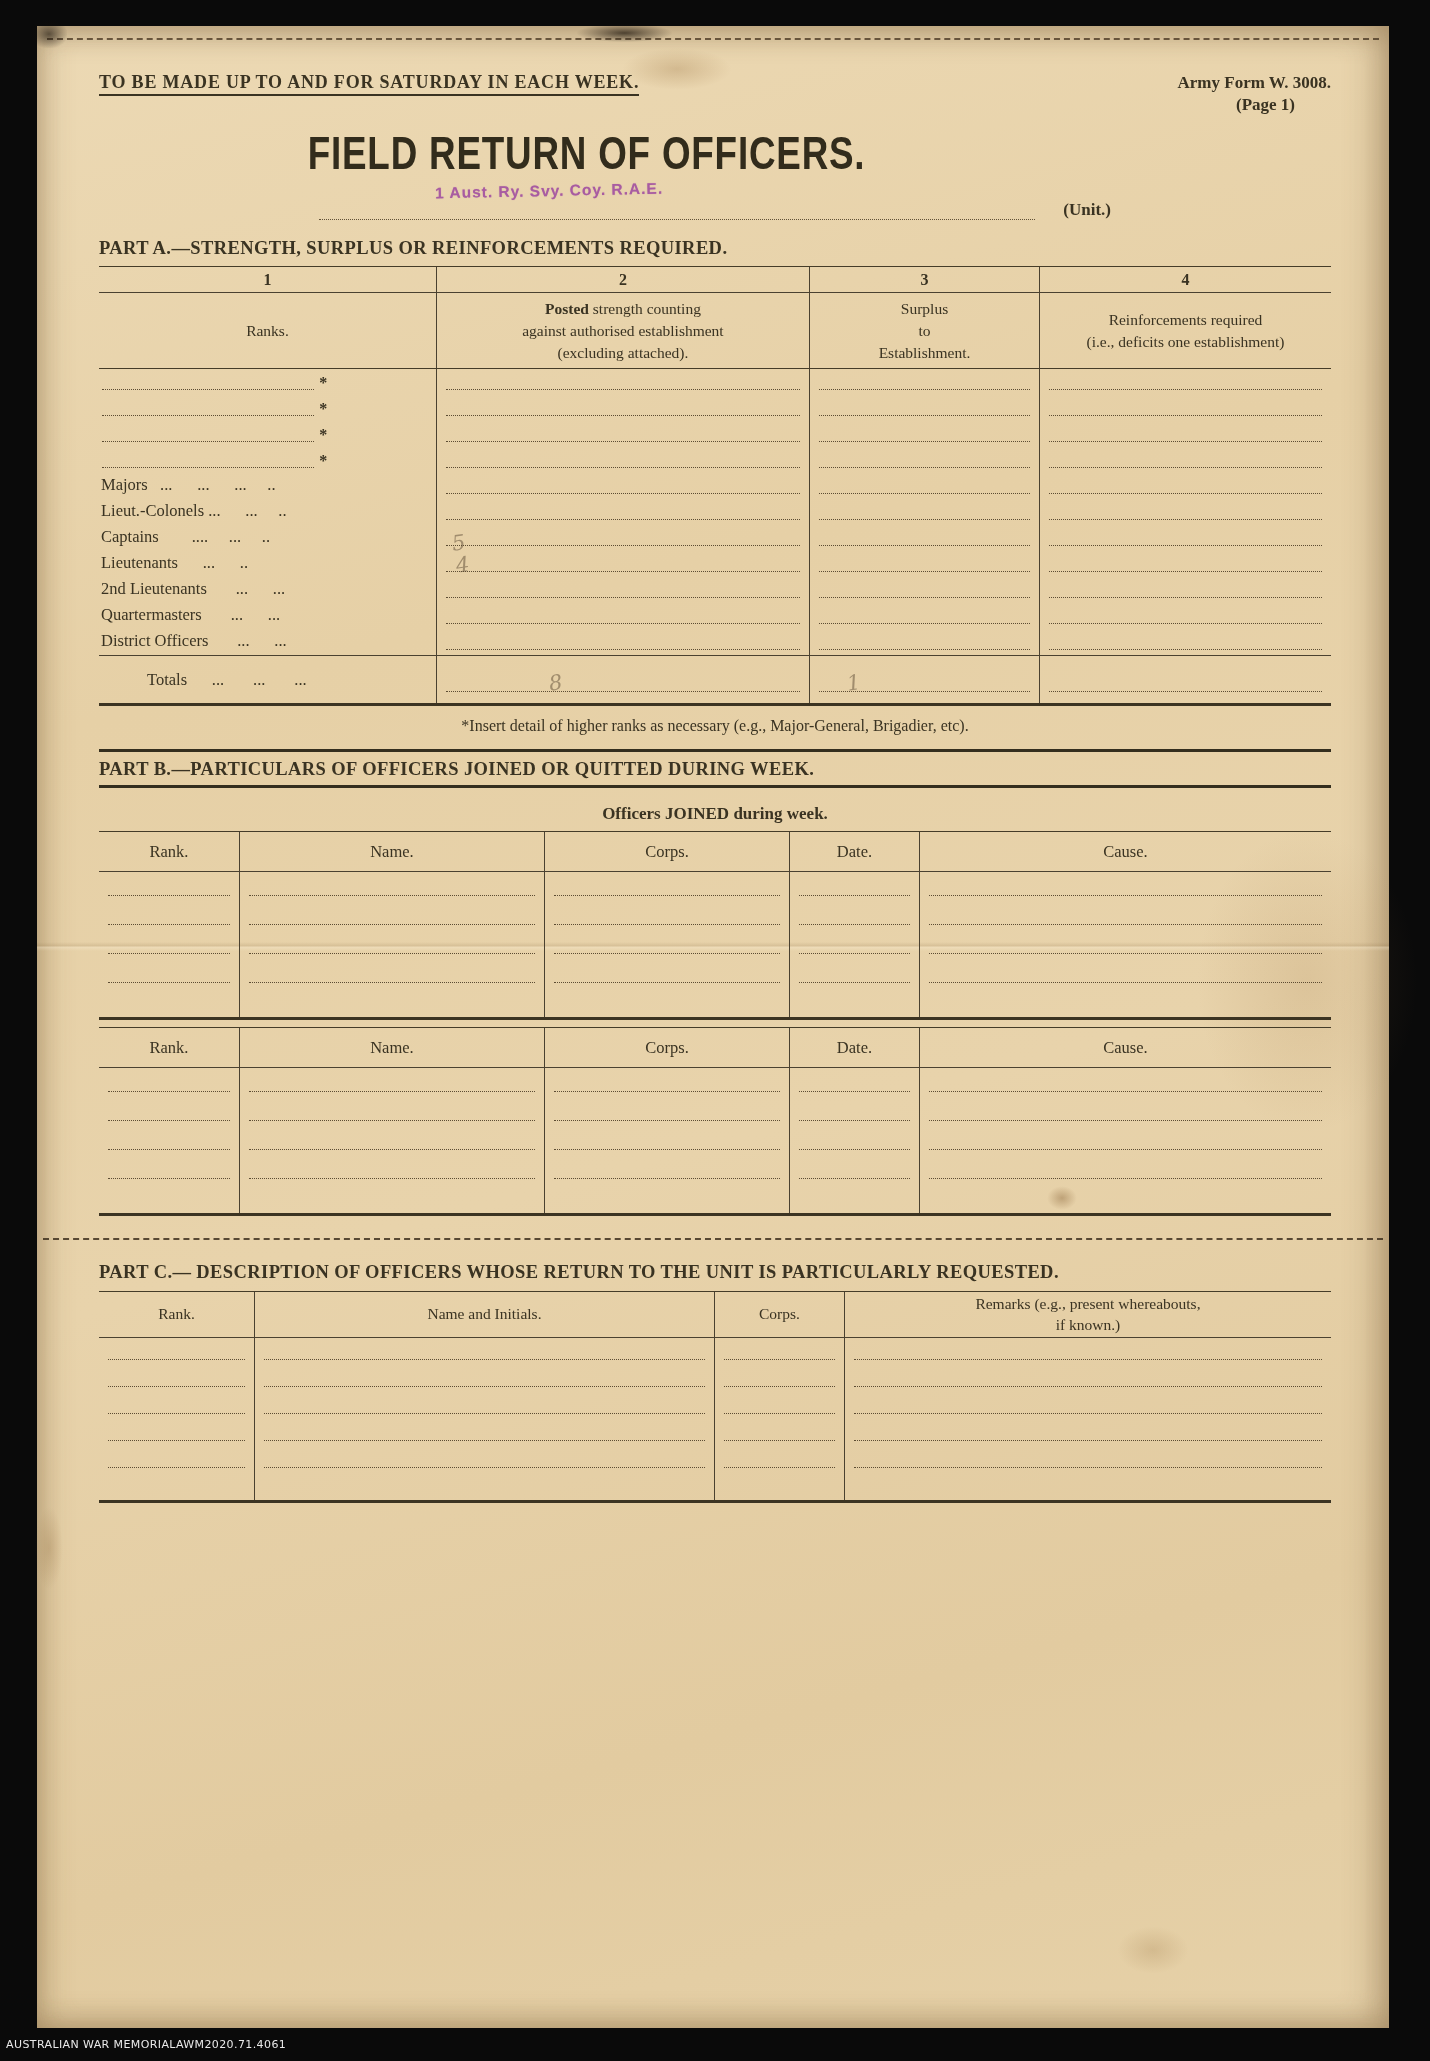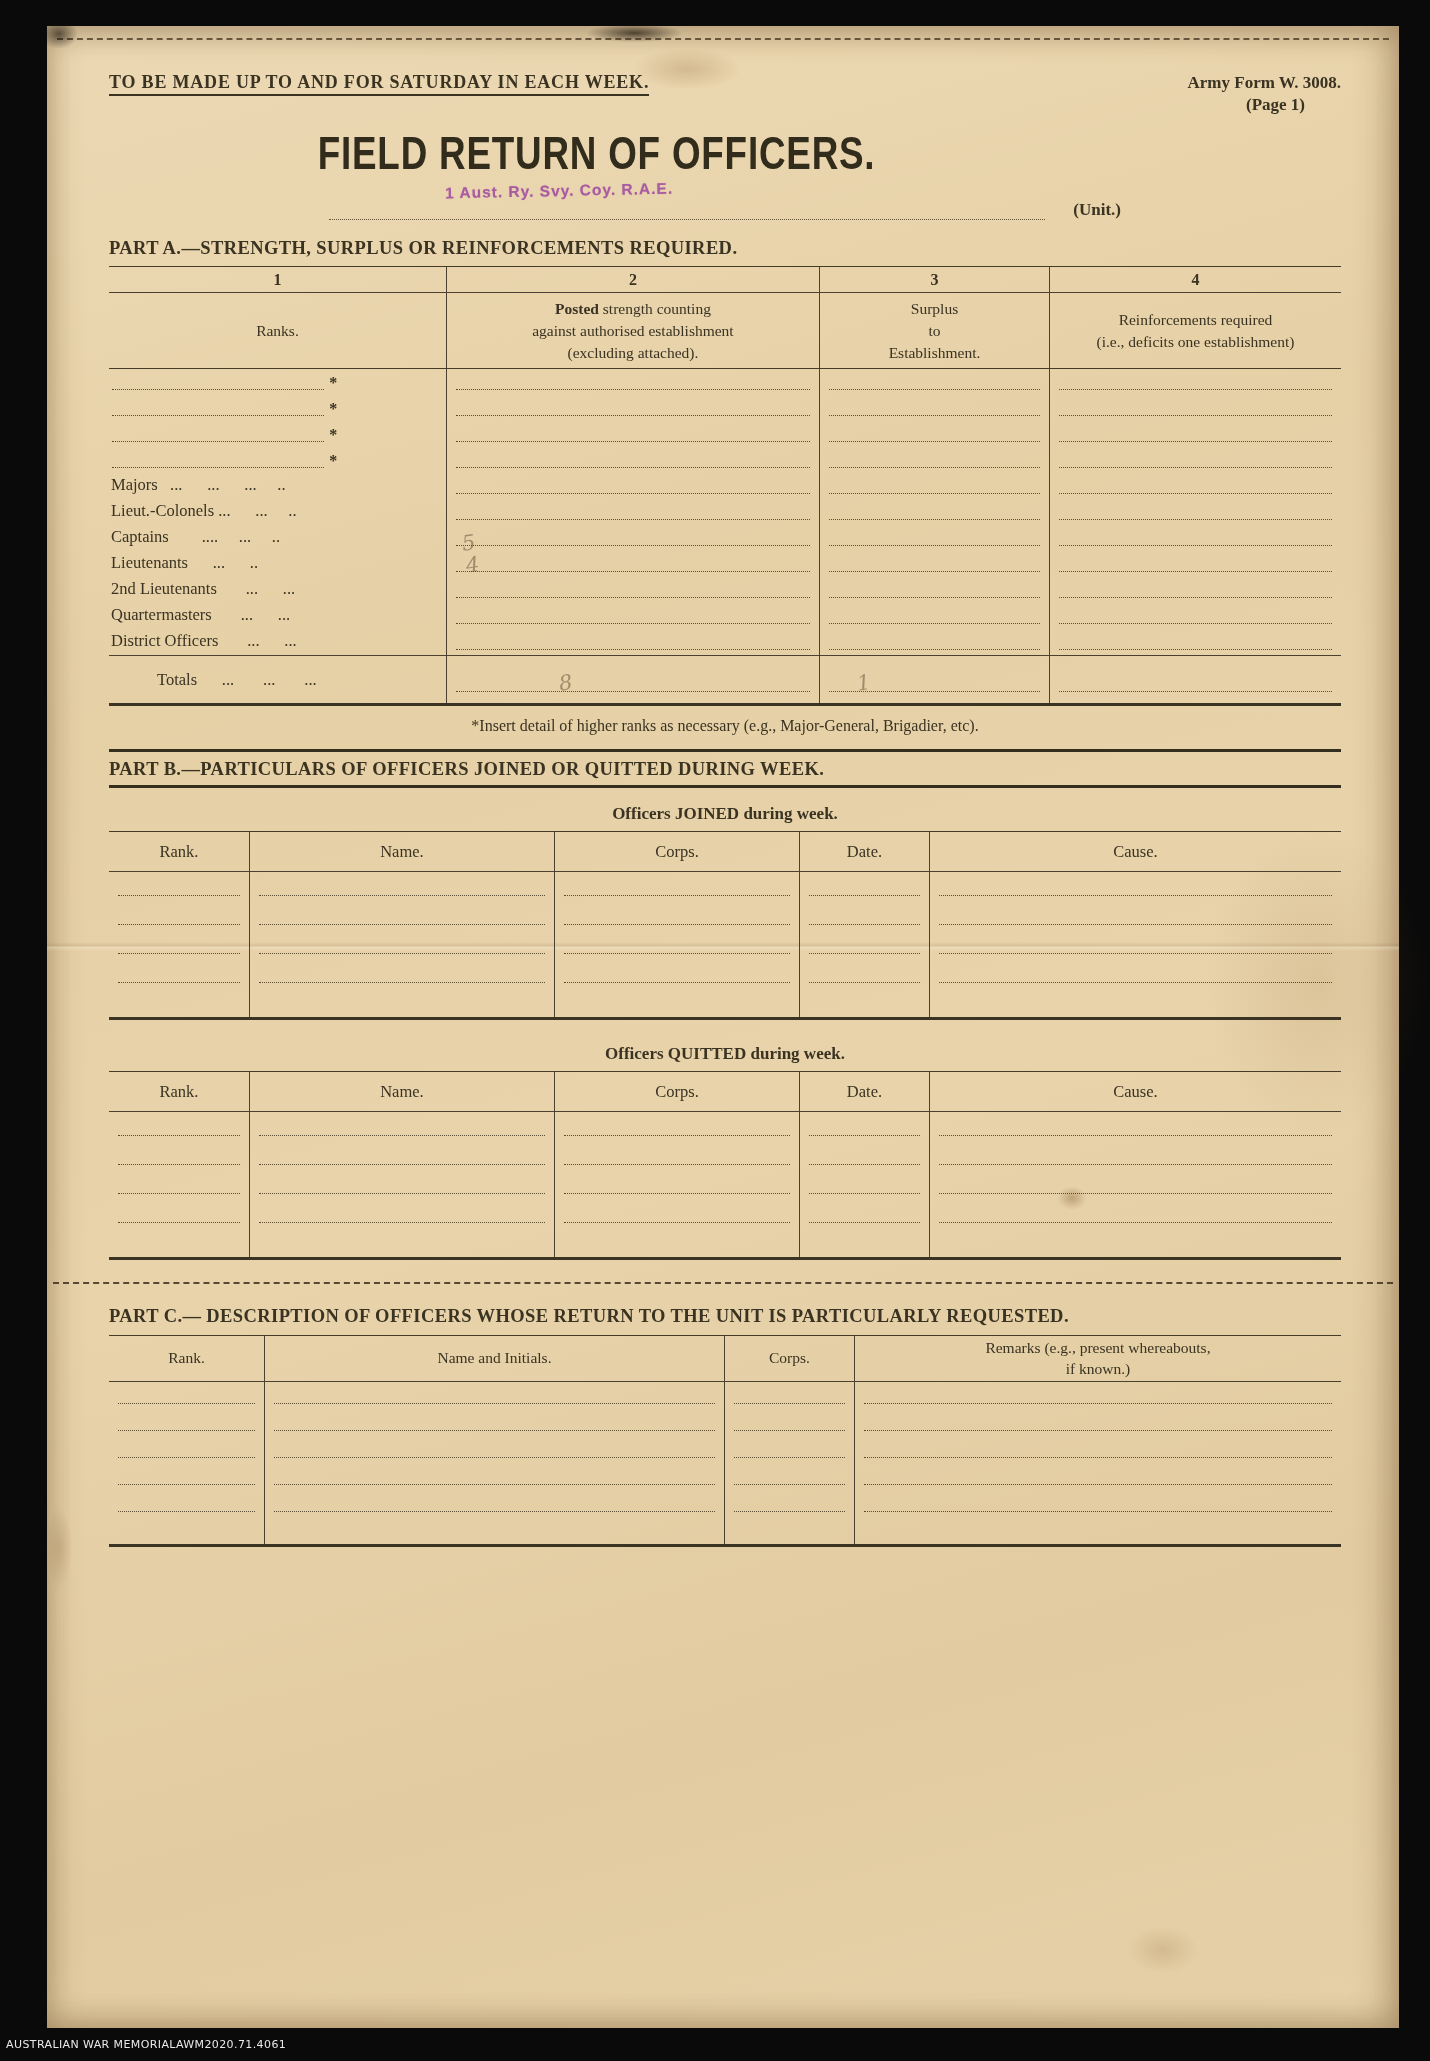--- a/index.html
+++ b/index.html
@@ -2,21 +2,21 @@
 <html><head>
 <meta charset="utf-8">
 <style>
   * { margin:0; padding:0; box-sizing:border-box; }
   body { background:#000; }
   .stage{
     position:relative; width:1430px; height:2061px; background:#0a0a0a;
     overflow:hidden; font-family:"Liberation Serif", serif; color:#3a3322;
   }
   .paper{
-    position:absolute; top:26px; left:47px; width:1352px; height:2002px;
+    position:absolute; top:26px; left:37px; width:1352px; height:2002px;
     background:linear-gradient(165deg,#ecd9b4 0%,#e6d0a6 30%,#e8d3ab 55%,#e2cba0 80%,#e6d1a8 100%);
     box-shadow: inset 0 14px 24px rgba(110,80,45,.20),
                 inset -18px 0 30px rgba(110,80,45,.24),
                 inset 16px 0 26px rgba(110,80,45,.12),
                 inset 0 -14px 24px rgba(110,80,45,.16);
   }
   .stitch{ position:absolute; top:12px; left:10px; right:10px;
     border-top:2px dashed rgba(75,58,36,.8); }
   .stain{ position:absolute; pointer-events:none; }
   .s1{left:540px; top:-2px; width:95px; height:18px; background:radial-gradient(ellipse at center, rgba(35,26,16,.75), rgba(35,26,16,0) 72%);}
@@ -446,21 +446,20 @@
         </div>
         <div class="tb-row body">
           <div class="cell"></div>
             <div class="cell"></div>
             <div class="cell"></div>
             <div class="cell"></div>
             <div class="cell"></div>
         </div>
       </div>
 
-      <div class="sub-title quitted">Officers QUITTED during week.</div>
 
       <div class="tb">
         <div class="tb-row head">
           <div class="cell">Rank.</div>
           <div class="cell">Name.</div>
           <div class="cell">Corps.</div>
           <div class="cell">Date.</div>
           <div class="cell">Cause.</div>
         </div>
         <div class="tb-row body">

